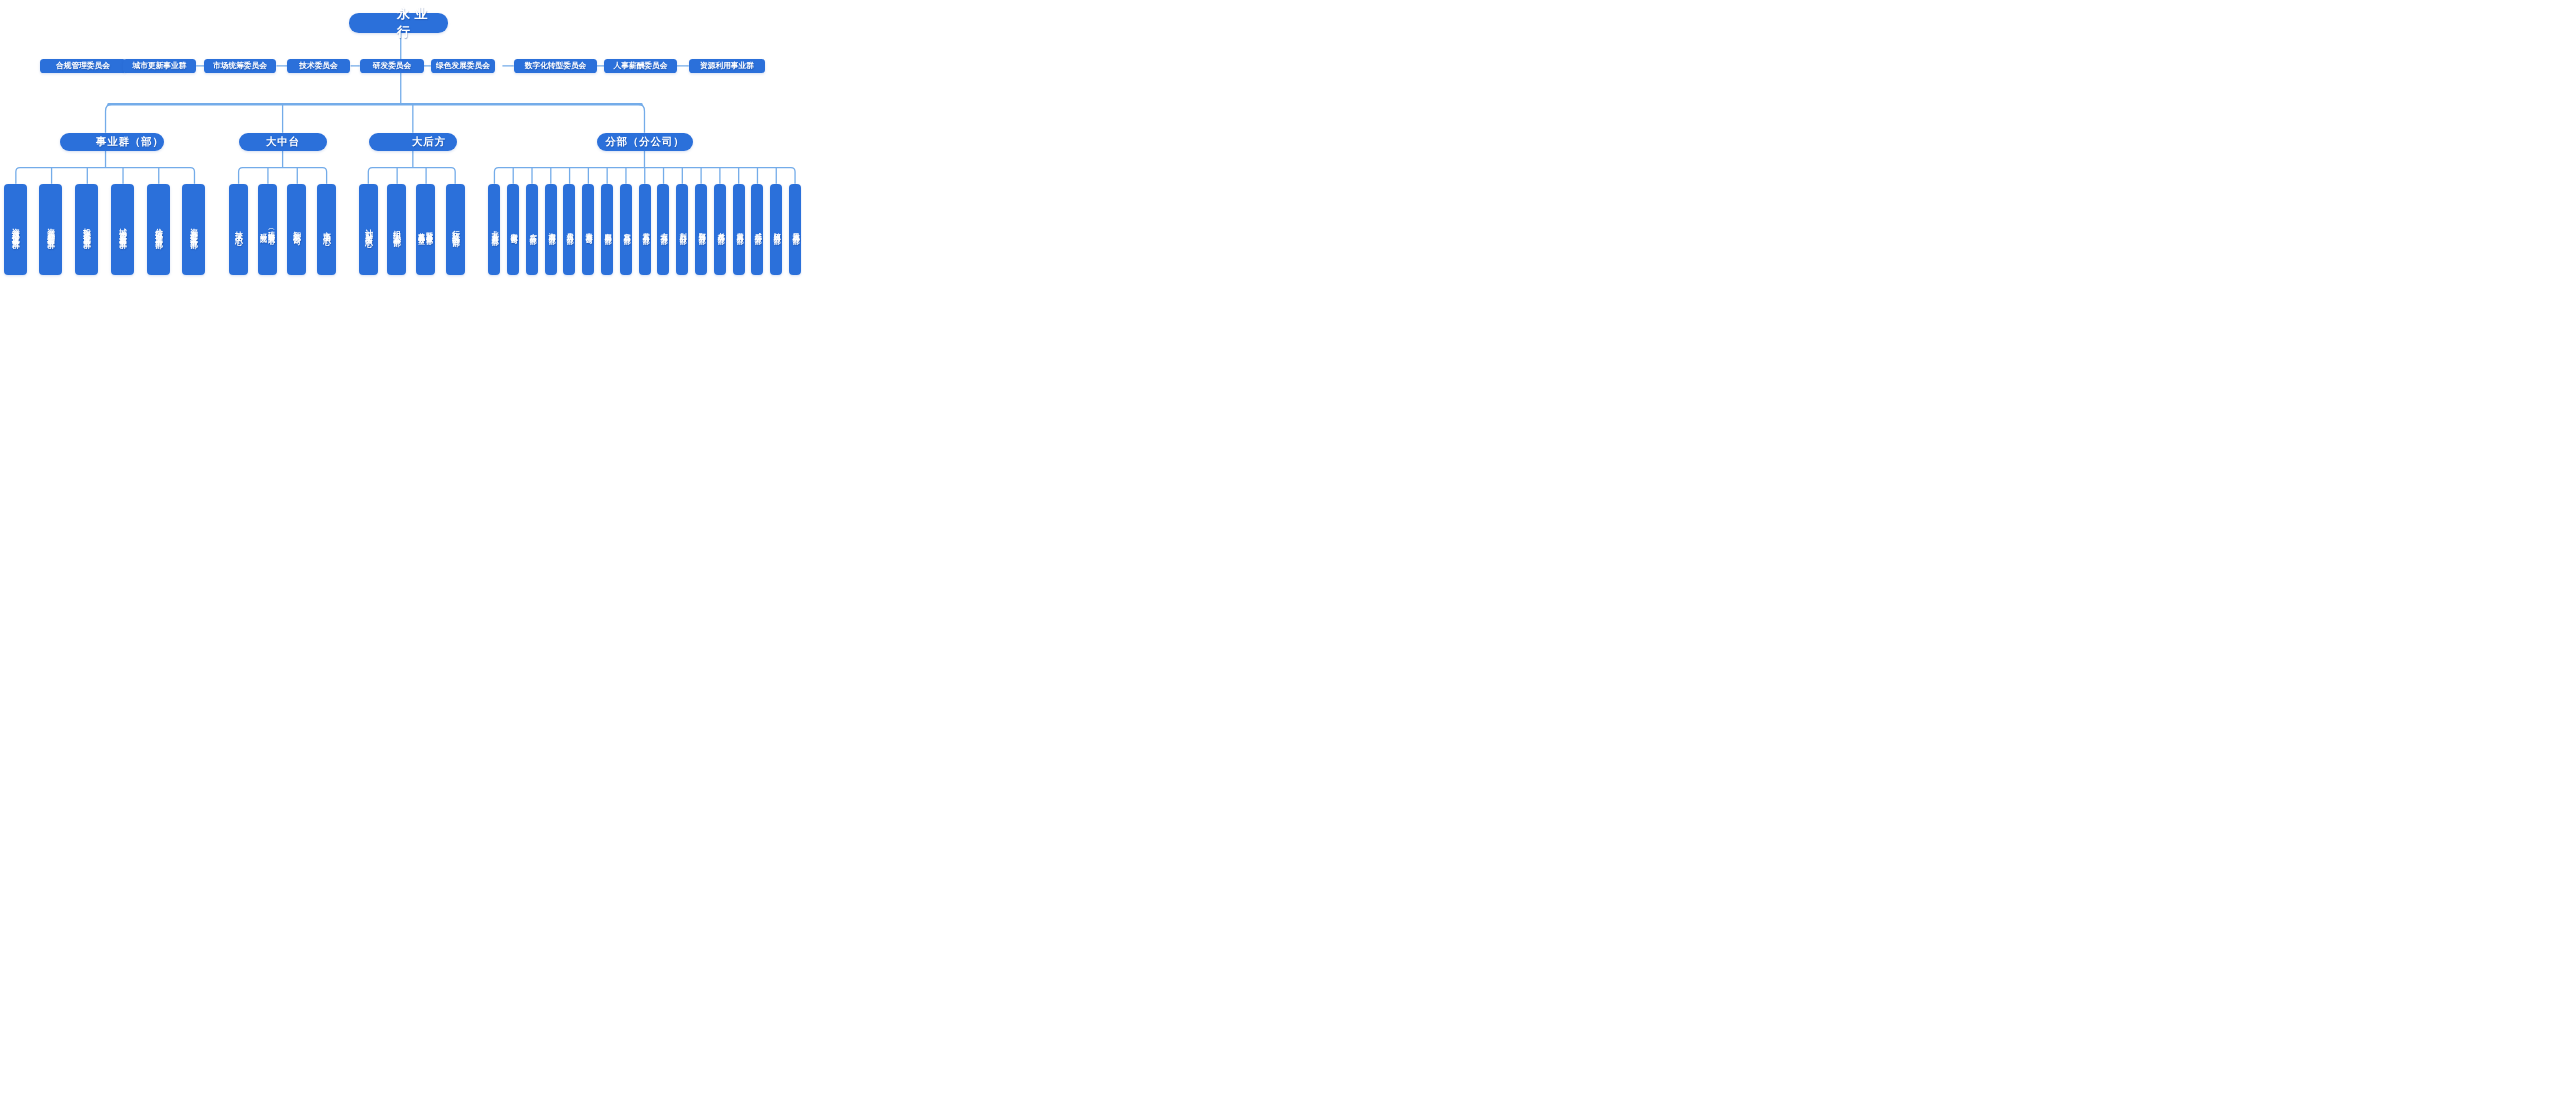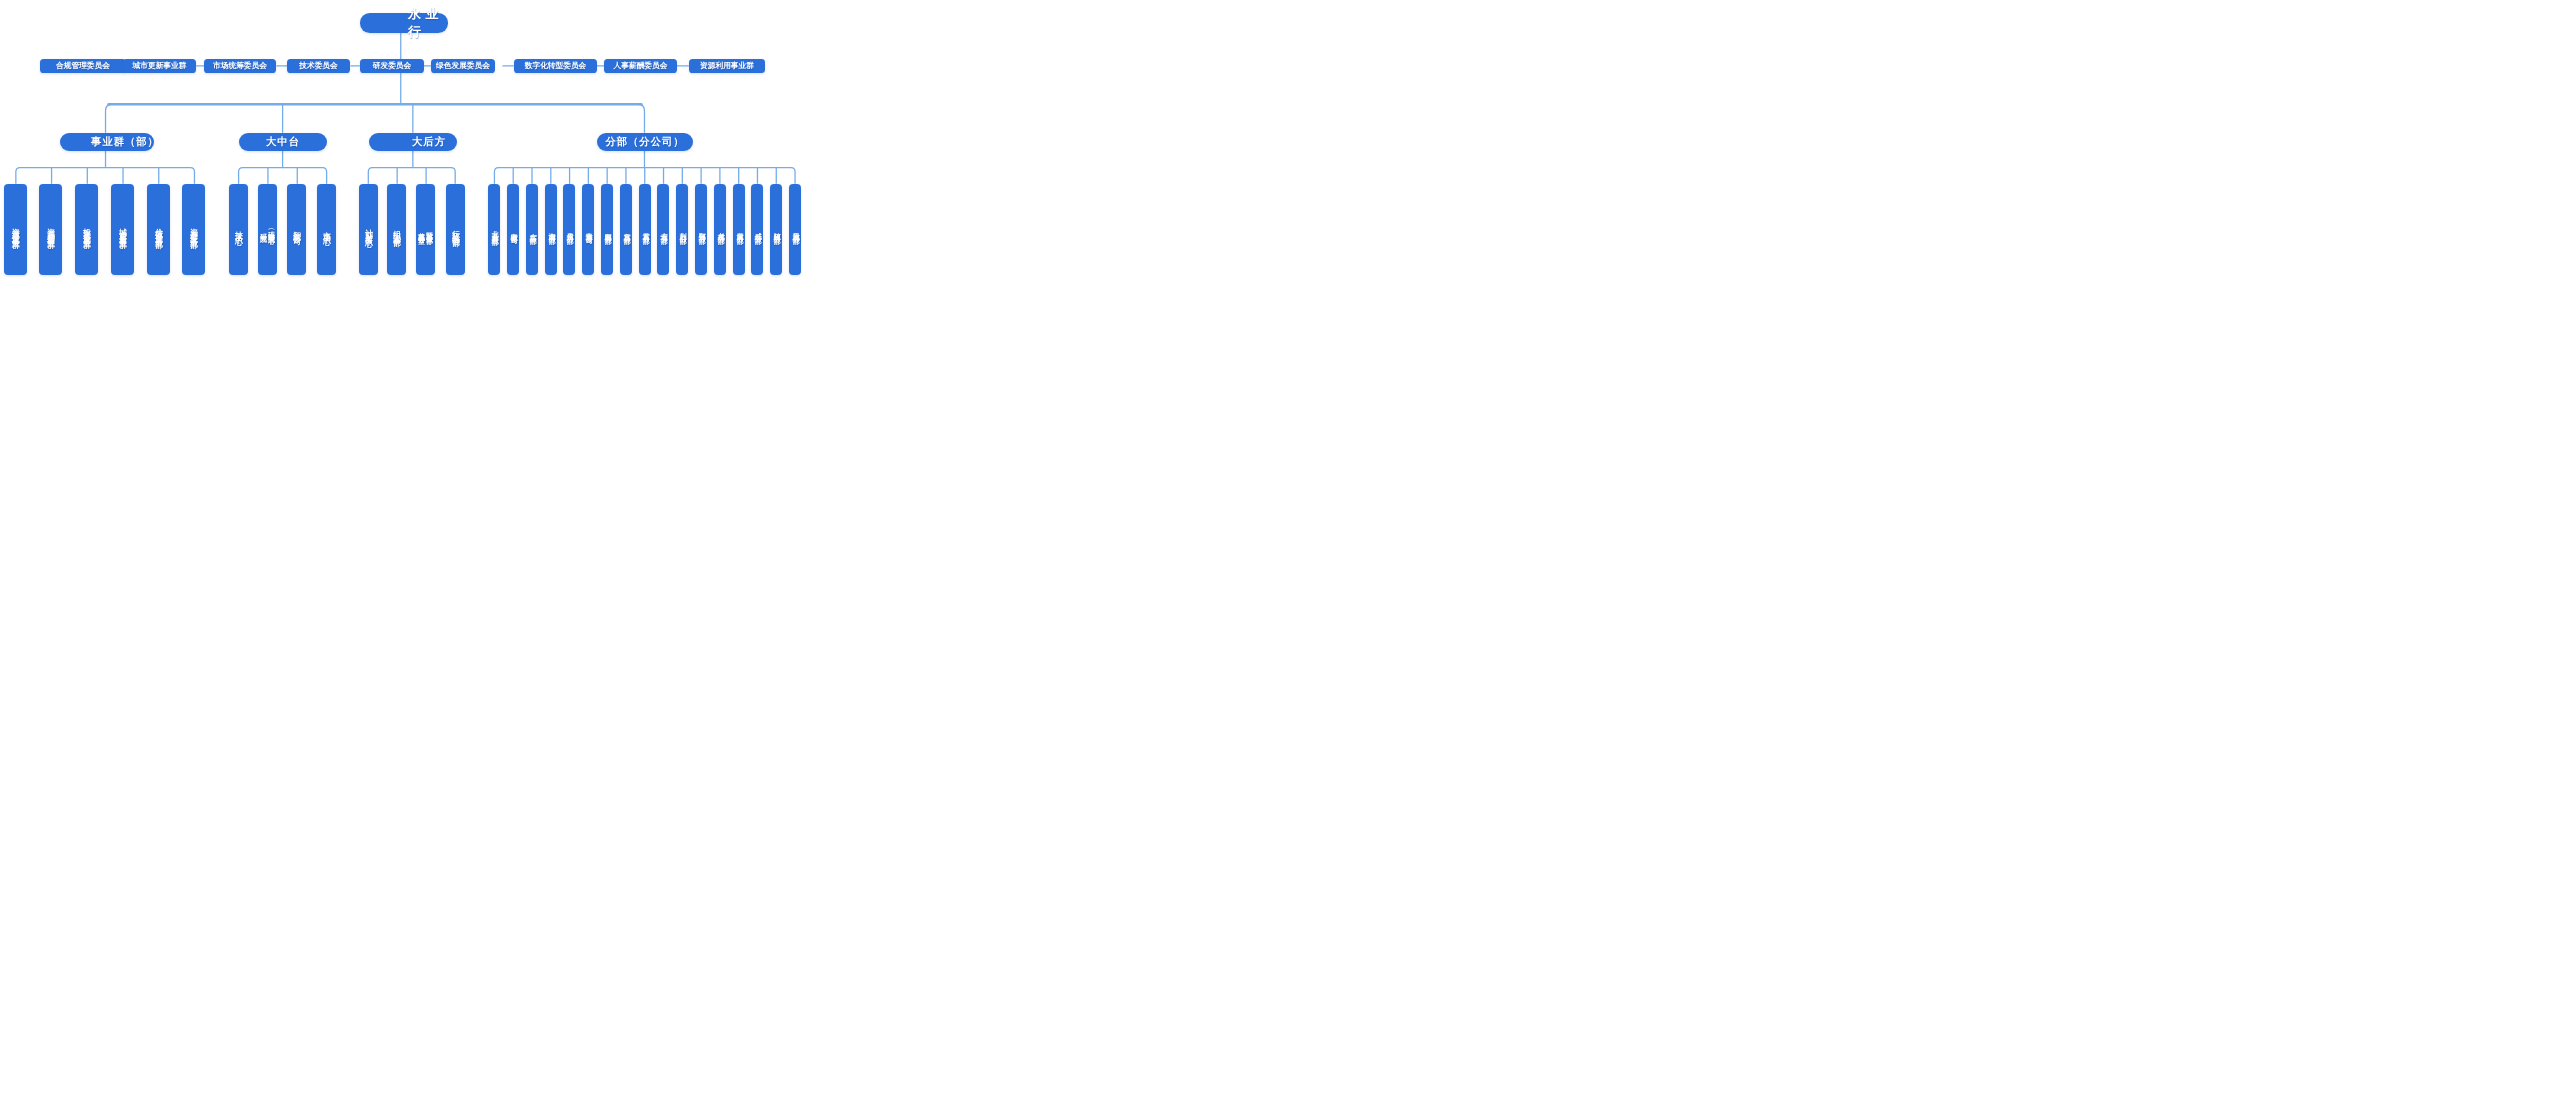--- a/index.html
+++ b/index.html
@@ -44,33 +44,33 @@
       <path d="M548 293 V325.5 M462.5 357 V333.5 Q462.5 325.5 470.5 325.5 H625.5 Q633.5 325.5 633.5 333.5 V357 M519.5 325.5 V357 M576.5 325.5 V357"></path>
 
       <path d="M801 293 V325.5 M714.5 357 V333.5 Q714.5 325.5 722.5 325.5 H875.25 Q883.25 325.5 883.25 333.5 V357 M770.5 325.5 V357 M826.75 325.5 V357"></path>
 
       <path d="M1251 293 V325.5 M959.5 357 V333.5 Q959.5 325.5 967.5 325.5 H1535.5 Q1543.5 325.5 1543.5 333.5 V357 M996 325.5 V357 M1032.5 325.5 V357 M1069 325.5 V357 M1105.5 325.5 V357 M1142 325.5 V357 M1178.5 325.5 V357 M1215 325.5 V357 M1251.5 325.5 V357 M1288 325.5 V357 M1324.5 325.5 V357 M1361 325.5 V357 M1397.5 325.5 V357 M1434 325.5 V357 M1470.5 325.5 V357 M1507 325.5 V357"></path>
     </g>
 
     <path d="M210 202.5 H1245" stroke="#74ace9" stroke-width="5" stroke-linecap="round" fill="none"></path>
   </svg>
 
-  <div class="node root" style="left:360px;width:88px;padding-left:48px;">永业行</div>
+  <div class="node root" style="left:349px;width:99px;padding-left:48px;">永业行</div>
 
   <div class="node committee" style="left:40px;width:86px;">合规管理委员会</div>
   <div class="node committee" style="left:123px;width:73px;">城市更新事业群</div>
   <div class="node committee" style="left:204px;width:72px;">市场统筹委员会</div>
   <div class="node committee" style="left:287px;width:63px;">技术委员会</div>
   <div class="node committee" style="left:360px;width:64px;">研发委员会</div>
   <div class="node committee" style="left:431px;width:64px;">绿色发展委员会</div>
   <div class="node committee" style="left:514px;width:83px;">数字化转型委员会</div>
   <div class="node committee" style="left:604px;width:73px;">人事薪酬委员会</div>
   <div class="node committee" style="left:689px;width:76px;">资源利用事业群</div>
 
-  <div class="node pill" style="left:60px;width:94px;padding-left:36px;">事业群（部）</div>
+  <div class="node pill" style="left:60px;width:104px;padding-left:36px;">事业群（部）</div>
   <div class="node pill" style="left:239px;width:88px;">大中台</div>
   <div class="node pill" style="left:369px;width:88px;padding-left:32px;">大后方</div>
   <div class="node pill" style="left:597px;width:96px;">分部（分公司）</div>
 
   <div class="node vbox" style="left:3.6px;width:23.4px;">
       <div class="vtext">
         <span>资源环境事业群</span>
       </div>
     </div>
   <div class="node vbox" style="left:39px;width:23.4px;">

